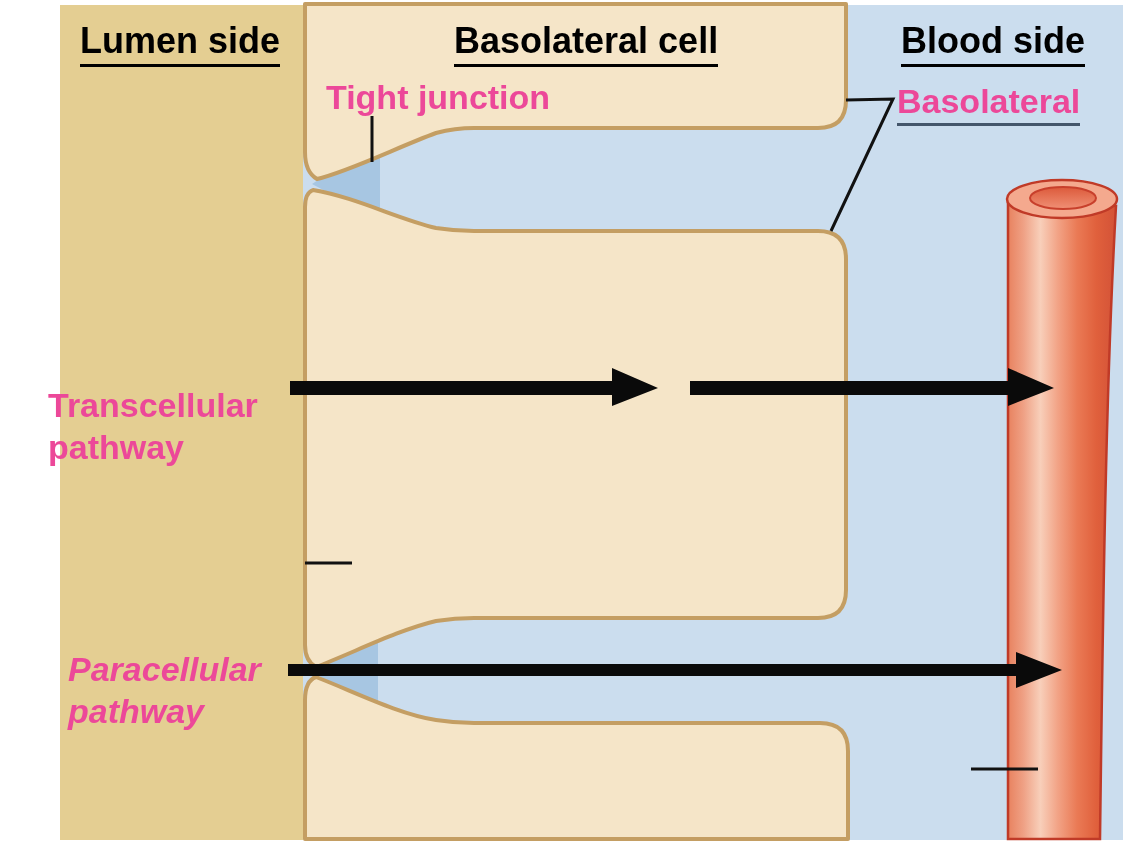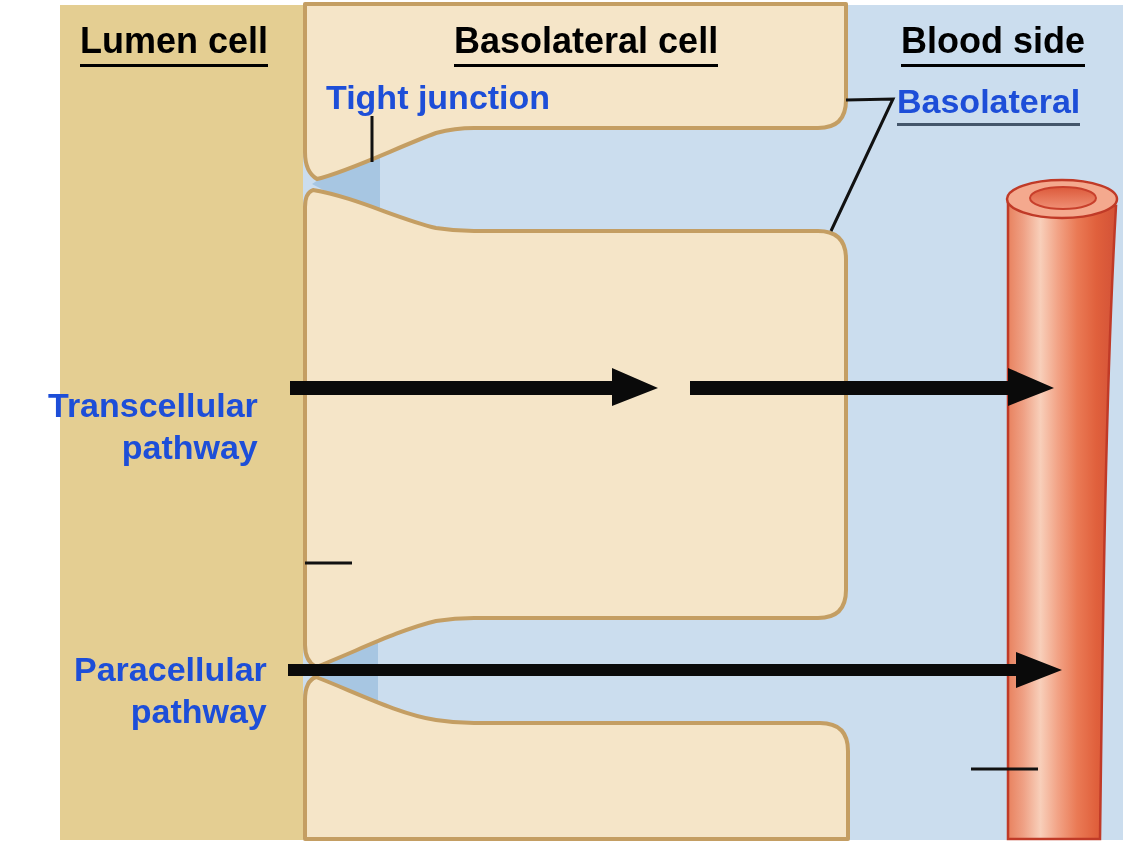--- a/index.html
+++ b/index.html
@@ -5,23 +5,23 @@
   html,body{margin:0;padding:0;background:#ffffff;}
   .canvas{
     position:relative;width:1136px;height:855px;overflow:hidden;
     background:#ffffff;
     font-family:"Liberation Sans", sans-serif;
   }
   .canvas svg{position:absolute;left:0;top:0;}
   .label{position:absolute;font-weight:bold;white-space:nowrap;}
   .header{font-size:36px;color:#000000;}
   .header .u{display:inline-block;border-bottom:3px solid #000000;padding-bottom:2px;}
-  .slate{font-size:34px;color:#1d4ed8;line-height:42px;}
+  .slate{font-size:34px;color:#ec4899;line-height:42px;}
   .slate .u{display:inline-block;border-bottom:3px solid #44566b;padding-bottom:1px;}
-  .slate .line{display:block;text-align:right;}
+  .slate .line{display:block;}
 </style>
 </head>
 <body>
 
 <div class="canvas">
 
   <svg width="1136" height="855" viewBox="0 0 1136 855">
     <defs>
       <linearGradient id="vesselBody" x1="0" y1="0" x2="1" y2="0">
         <stop offset="0" stop-color="#e8825f"></stop>
@@ -60,40 +60,40 @@
     <line x1="305" y1="563" x2="352" y2="563" stroke="#111111" stroke-width="3"></line>
     <polyline points="846,100 893,99 831,231" fill="none" stroke="#111111" stroke-width="3"></polyline>
     <line x1="971" y1="769" x2="1038" y2="769" stroke="#111111" stroke-width="3"></line>
 
     <path d="M 290,381 H 612 V 368 L 658,388 L 612,406 V 395 H 290 Z" fill="#0a0a0a"></path>
     <path d="M 690,381 H 1008 V 368 L 1054,388 L 1008,406 V 395 H 690 Z" fill="#0a0a0a"></path>
     <path d="M 288,664 H 1016 V 652 L 1062,670 L 1016,688 V 676 H 288 Z" fill="#0a0a0a"></path>
   </svg>
 
   <div class="label header" style="left:80px;top:20px;">
-    <span class="u">Lumen cell</span>
+    <span class="u">Lumen side</span>
   </div>
   <div class="label header" style="left:454px;top:20px;">
     <span class="u">Basolateral cell</span>
   </div>
   <div class="label header" style="left:901px;top:20px;">
     <span class="u">Blood side</span>
   </div>
 
   <div class="label slate" style="left:326px;top:76px;">Tight junction</div>
 
   <div class="label slate" style="left:897px;top:80px;">
     <span class="line"><span class="u">Basolateral</span></span>
   </div>
 
   <div class="label slate" style="left:48px;top:384px;">
     <span class="line">Transcellular</span>
     <span class="line">pathway</span>
   </div>
 
 
-  <div class="label slate" style="left:74px;top:648px;">
+  <div class="label slate" style="left:68px;top:648px;font-style:italic;">
     <span class="line">Paracellular</span>
     <span class="line">pathway</span>
   </div>
 
 
 </div>
 
 </body></html>

